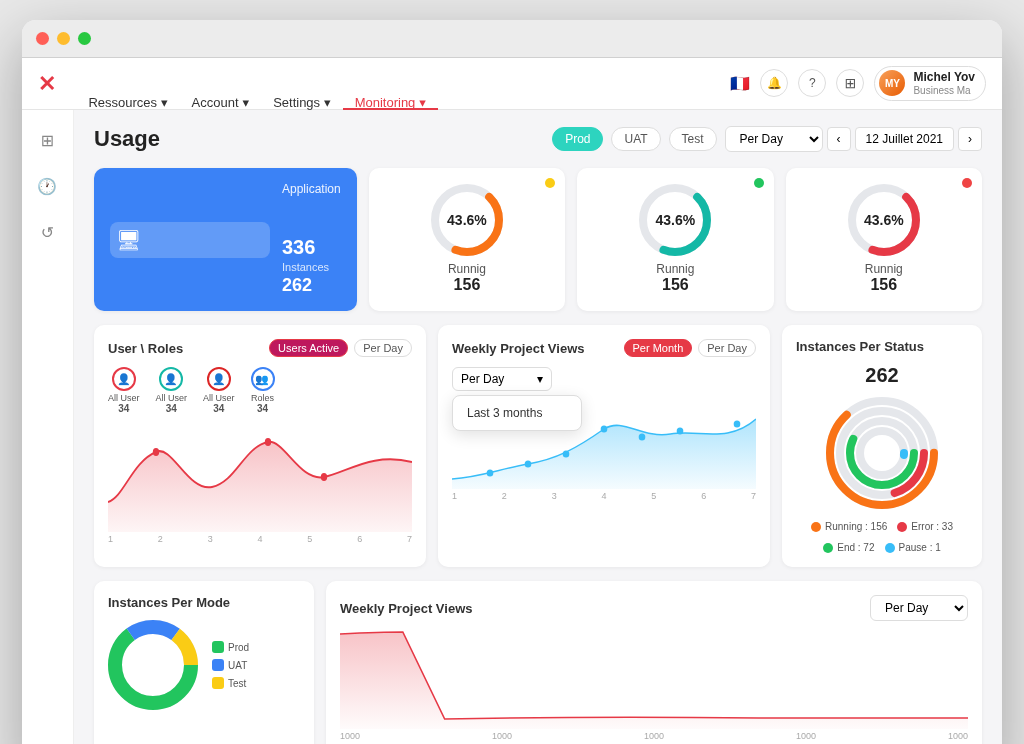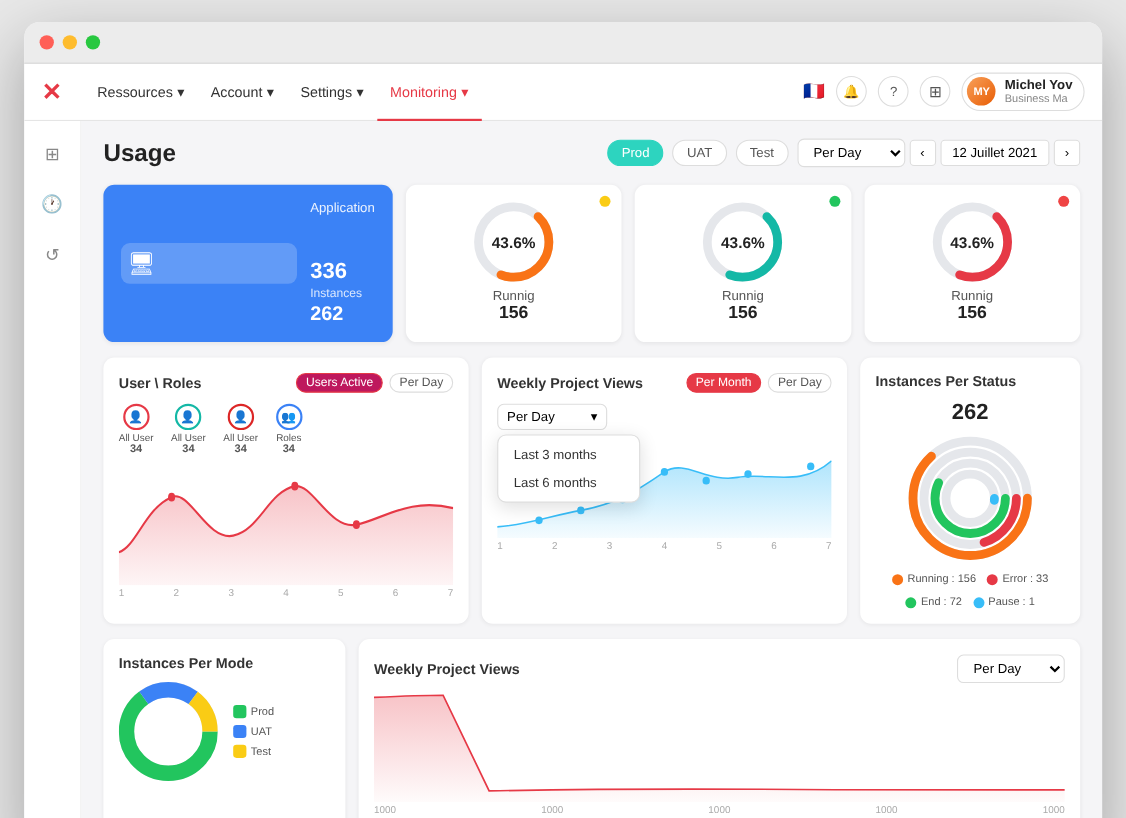--- a/index.html
+++ b/index.html
@@ -45,21 +45,21 @@
     .navbar-logo {
       color: #e63946;
       font-size: 22px;
       font-weight: 900;
       margin-right: 20px;
     }
     .nav-item {
       padding: 0 12px;
       height: 52px;
       display: flex;
-      align-items: center;
+      align-items: flex-end;
       font-size: 13px;
       color: #333;
       cursor: pointer;
       gap: 4px;
       position: relative;
     }
     .nav-item.active { color: #e63946; }
     .nav-item.active::after {
       content: '';
       position: absolute;
@@ -504,21 +504,20 @@
           </div>
 
           <div style="position:relative; margin-bottom:8px;">
             <div style="display:flex;align-items:center;gap:4px;border:1px solid #ddd;border-radius:6px;padding:4px 8px;font-size:12px;background:#fff;width:100px;cursor:pointer;">
               <span>Per Day</span>
               <span style="margin-left:auto;">▾</span>
             </div>
 
             <div class="dropdown-overlay" style="top:28px;left:0;">
               <div class="dropdown-item">Last 3 months</div>
-              <div class="dropdown-item">Last 6 months</div>
             </div>
           </div>
 
           <svg width="100%" height="90" viewBox="0 0 320 90" preserveAspectRatio="none">
             <defs>
               <linearGradient id="blueAreaGrad" x1="0" y1="0" x2="0" y2="1">
                 <stop offset="0%" stop-color="#38bdf8" stop-opacity="0.4"></stop>
                 <stop offset="100%" stop-color="#38bdf8" stop-opacity="0.05"></stop>
               </linearGradient>
             </defs>

